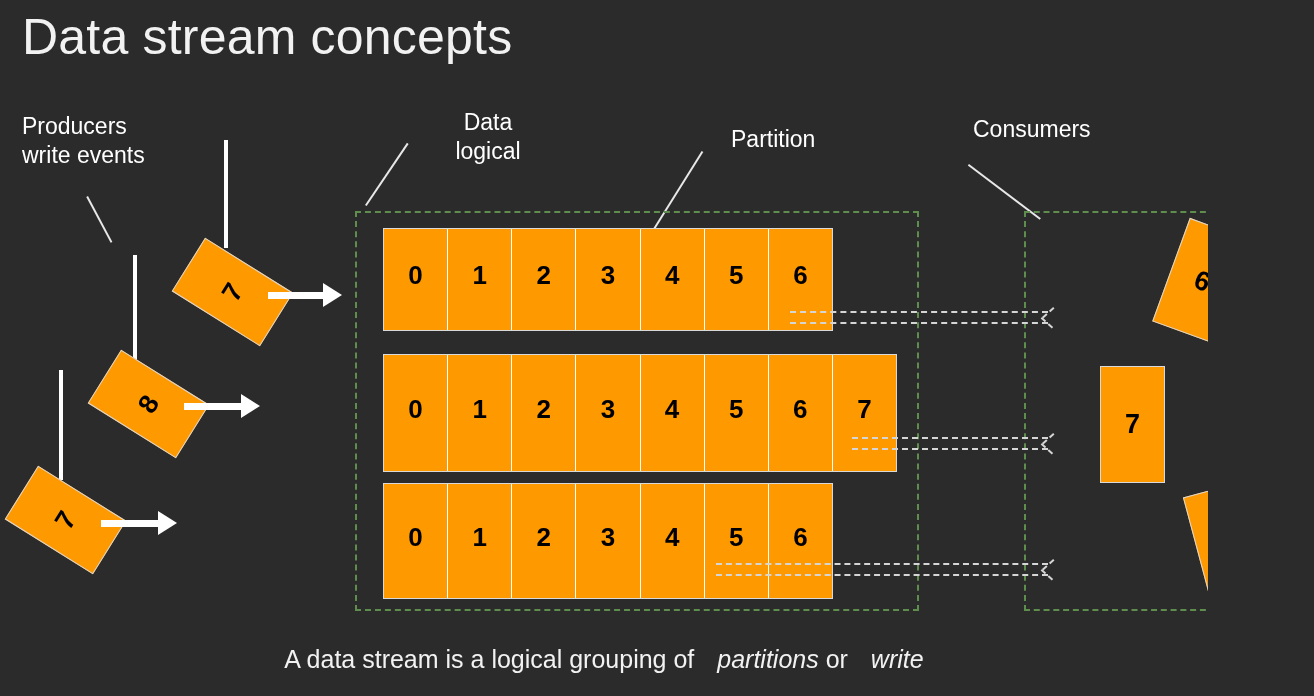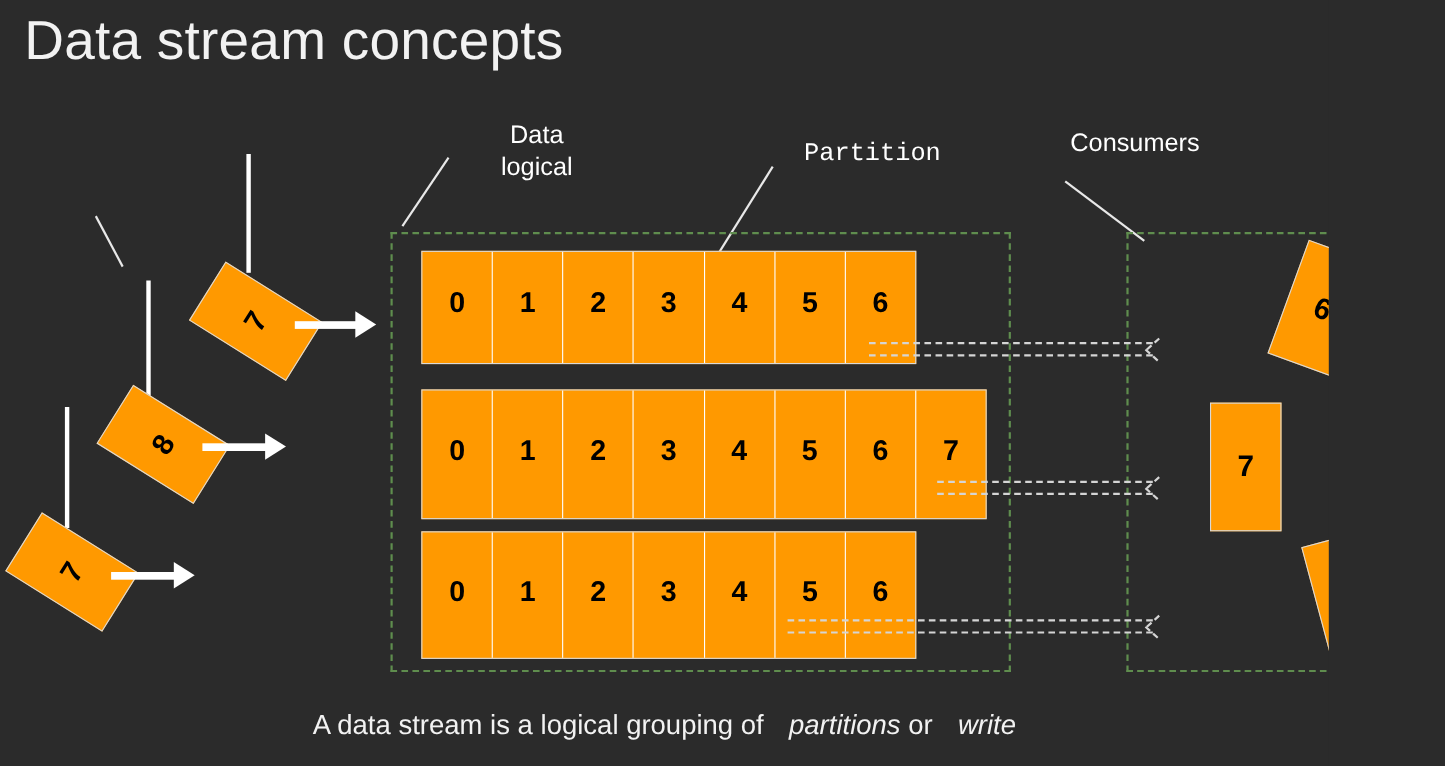--- a/index.html
+++ b/index.html
@@ -33,21 +33,21 @@
   .callout {
     position: absolute;
     font-size: 23px;
     font-weight: 400;
     color: #ffffff;
     line-height: 1.28;
     white-space: pre-line;
   }
   #label-producers { left: 22px;  top: 112px; text-align: left; }
   #label-datastream{ left: 418px; top: 108px; width: 140px; text-align: center; }
-  #label-partition { left: 731px; top: 125px; text-align: left; font-family: Liberation Mono, monospace; }
+  #label-partition { left: 731px; top: 125px; text-align: left; }
   #label-consumers { left: 973px; top: 115px; text-align: left; }
 
   
   .leader {
     position: absolute;
     background: #e8e8e8;
     transform-origin: 0 0;
     height: 1.6px;
   }
 
@@ -189,20 +189,22 @@
   }
   #caption em { font-style: italic; margin-left: 16px; }
 </style>
 </head>
 <body>
 
 <div id="slide">
 
   <div id="slide-title">Data stream concepts</div>
 
+  <div class="callout" id="label-producers">Producers
+write events</div>
   <div class="callout" id="label-datastream">Data
 logical</div>
   <div class="callout" id="label-partition">Partition</div>
   <div class="callout" id="label-consumers">Consumers</div>
 
   <div class="leader" style="left:88px; top:196px; width:52px; transform: rotate(62deg);"></div>
   <div class="leader" style="left:365px; top:205px; width:75px; transform: rotate(-56deg);"></div>
   <div class="leader" style="left:646px; top:240px; width:105px; transform: rotate(-58deg);"></div>
   <div class="leader" style="left:969px; top:164px; width:90px; transform: rotate(37deg);"></div>
 

